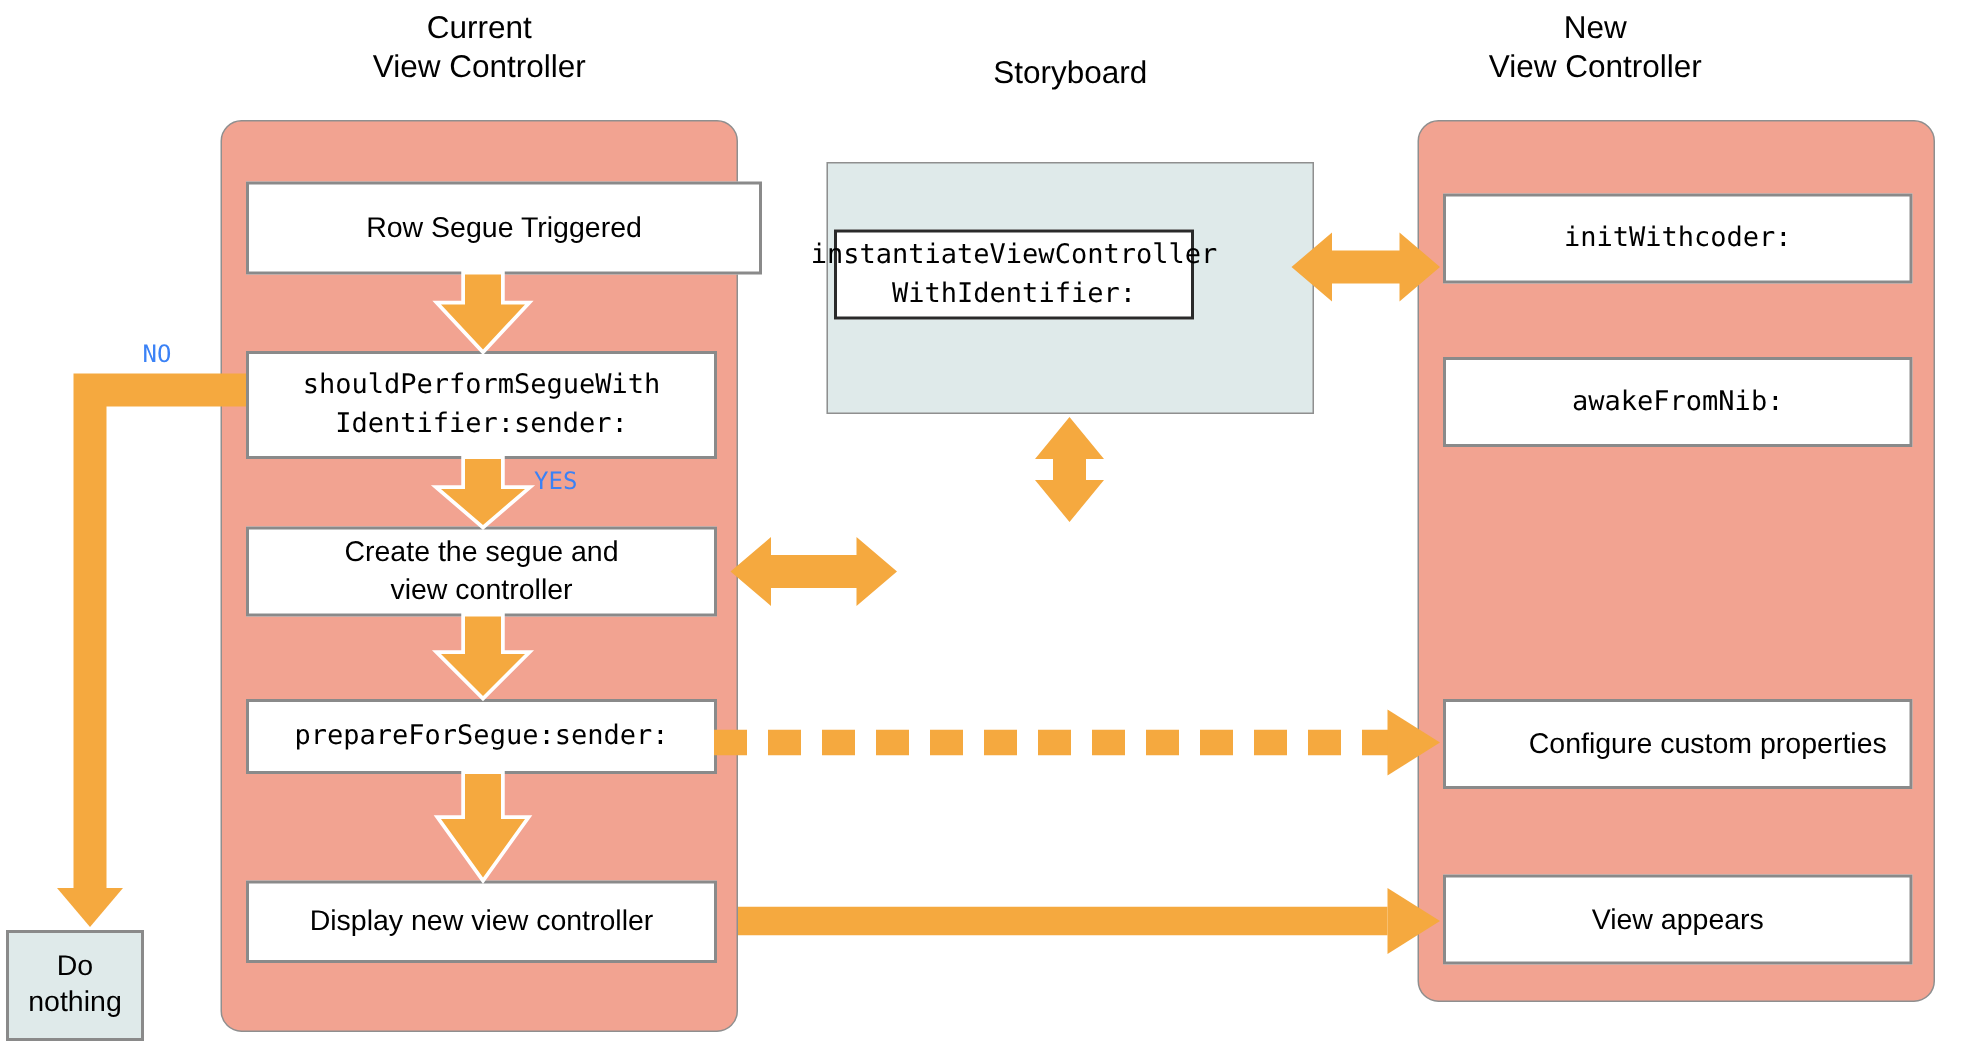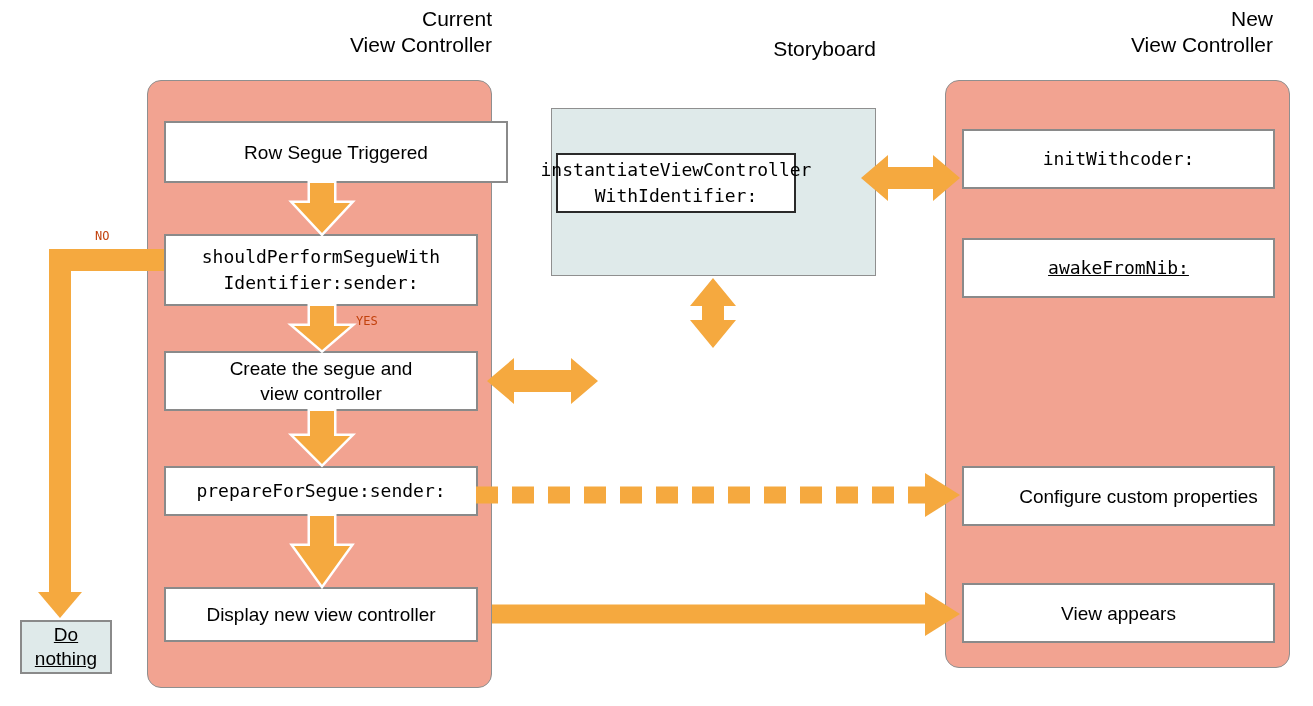--- a/index.html
+++ b/index.html
@@ -5,21 +5,21 @@
   html,body{margin:0;padding:0;background:#ffffff;}
   body{
     width:1313px;height:706px;position:relative;overflow:hidden;
     font-family:"Liberation Sans", sans-serif;
     -webkit-font-smoothing:antialiased;
   }
   .stage{position:absolute;left:0;top:0;width:1313px;height:706px;}
 
   
   .col-title{
-    position:absolute;text-align:right;color:#000;
+    position:absolute;text-align:center;color:#000;
     font-family:"Liberation Sans", sans-serif;
     font-size:21px;line-height:26px;font-weight:400;
     white-space:pre-line;
   }
 
   
   .container-box{
     position:absolute;border-radius:14px;
     border:1px solid #8f8f8f;
     box-sizing:border-box;
@@ -59,39 +59,39 @@
   .pill{
     position:absolute;background:#aed7e6;
     border:1px solid #8f8f8f;border-radius:10px;box-sizing:border-box;
     display:flex;align-items:center;justify-content:center;
     color:#000;font-family:"DejaVu Sans Mono", monospace;
     font-size:19px;
   }
 
   
   .flabel{
-    position:absolute;color:#c2410c;
+    position:absolute;color:#3b82f6;
     font-family:"DejaVu Sans Mono", monospace;
-    font-size:12px;line-height:20px;
+    font-size:16px;line-height:20px;
   }
 
   
   .arrows{position:absolute;left:0;top:0;width:1313px;height:706px;pointer-events:none;}
 </style>
 </head>
 <body>
 
 <div class="stage">
 
   <div class="col-title" style="left:147px;top:6px;width:345px;">Current
 View Controller</div>
 
   <div class="col-title" style="left:551px;top:36px;width:325px;">Storyboard</div>
 
-  <div class="col-title" style="left:928px;top:6px;width:345px;">New
+  <div class="col-title" style="left:891px;top:6px;width:345px;">New
 View Controller</div>
 
   <div class="container-box pink" style="left:147px;top:80px;width:345px;height:608px;"></div>
 
   <div class="container-box bluegrey" style="left:551px;top:108px;width:325px;height:168px;"></div>
 
   <div class="container-box pink" style="left:945px;top:80px;width:345px;height:588px;"></div>
 
   <div class="step" style="left:164px;top:121px;width:344px;height:62px;">Row Segue Triggered</div>
 
@@ -104,27 +104,27 @@
   <div class="step code" style="left:164px;top:466px;width:314px;height:50px;">prepareForSegue:sender:</div>
 
   <div class="step" style="left:164px;top:587px;width:314px;height:55px;">Display new view controller</div>
 
   <div class="step code darkborder" style="left:556px;top:153px;width:240px;height:60px;">instantiateViewController
 WithIdentifier:</div>
 
 
   <div class="step code" style="left:962px;top:129px;width:313px;height:60px;">initWithcoder:</div>
 
-  <div class="step code" style="left:962px;top:238px;width:313px;height:60px;text-decoration:underline;">awakeFromNib:</div>
+  <div class="step code" style="left:962px;top:238px;width:313px;height:60px;">awakeFromNib:</div>
 
   <div class="step" style="left:962px;top:466px;width:313px;height:60px;padding-left:40px;">Configure custom properties</div>
 
   <div class="step" style="left:962px;top:583px;width:313px;height:60px;">View appears</div>
 
-  <div class="terminal" style="left:20px;top:620px;width:92px;height:54px;text-decoration:underline;">Do
+  <div class="terminal" style="left:4px;top:620px;width:92px;height:74px;">Do
 nothing</div>
 
   <div class="flabel" style="left:95px;top:226px;">NO</div>
 
   <div class="flabel" style="left:356px;top:311px;">YES</div>
 
   <svg class="arrows" viewBox="0 0 1313 706">
 
     
     

